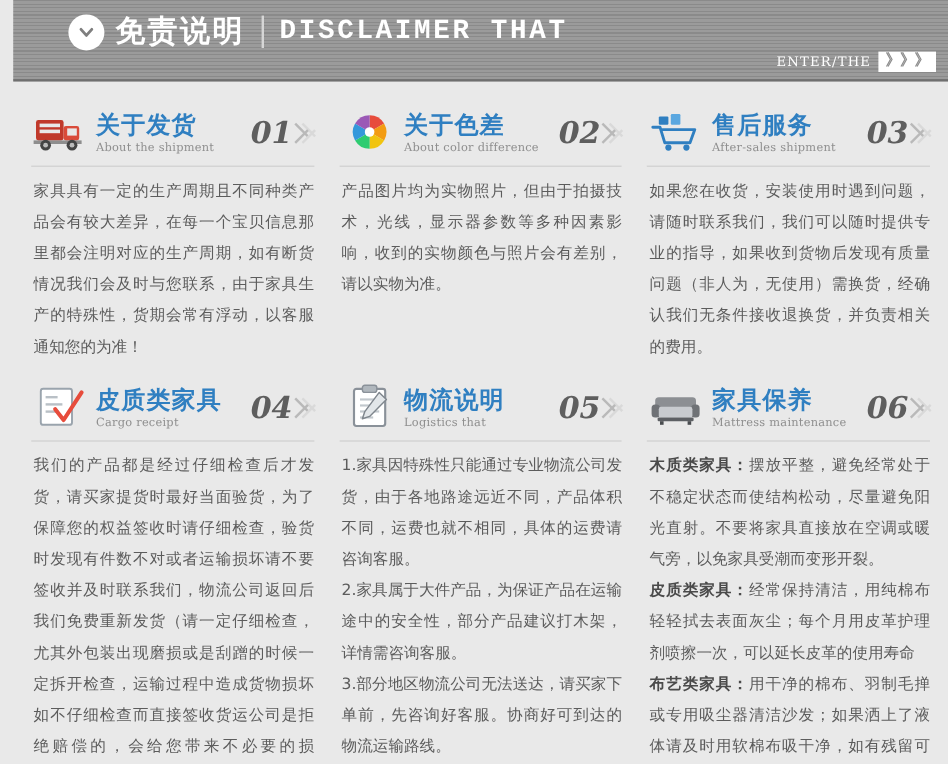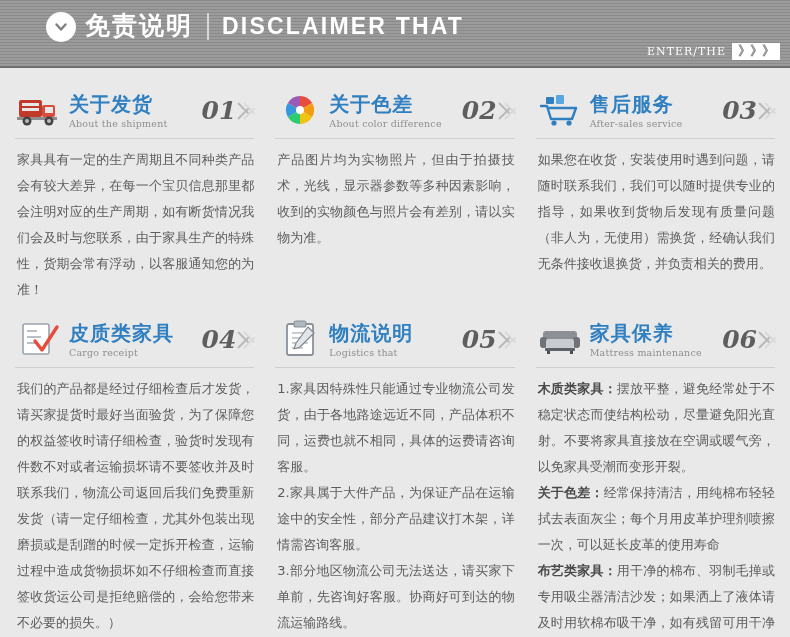--- a/index.html
+++ b/index.html
@@ -2,21 +2,21 @@
 <html><head>
 <meta charset="utf-8">
 <style>
   * { box-sizing: border-box; margin: 0; padding: 0; }
   body {
     width: 790px; height: 637px;
     font-family: "DejaVu Sans", "Liberation Sans", sans-serif;
     background: #e9e9e9;
     overflow: hidden;
   }
-  .page { position: relative; width: 790px; height: 538px; }
+  .page { position: relative; width: 790px; height: 538px; padding-left: 11px; }
 
   
   .header {
     position: relative;
     height: 68px;
     background:
       repeating-linear-gradient(
         to bottom,
         #8a8a8a 0px, #8a8a8a 1px,
         #9b9b9b 1px, #9b9b9b 3px
@@ -43,21 +43,21 @@
     font-weight: bold;
     letter-spacing: 2px;
     line-height: 30px;
   }
   .hdr-sep {
     width: 2px; height: 27px; background: #d6d6d6;
     margin: 0 13px 0 14px;
   }
   .hdr-en {
     color: #ffffff;
-    font-family: Liberation Sans, sans-serif;
+    font-family: Liberation Mono, monospace;
     font-size: 23px;
     font-weight: bold;
     letter-spacing: 2.2px;
     line-height: 30px;
   }
   .hdr-enter {
     position: absolute; right: 10px; bottom: 8px;
     display: flex; align-items: center; margin-left: 24px;
   }
   .hdr-enter-text {
@@ -244,21 +244,21 @@
           <svg width="48" height="40" viewBox="0 0 48 40">
             <rect x="9" y="7" width="8" height="7" rx="1" fill="#2f7fc1"></rect>
             <rect x="19" y="5" width="8" height="9" rx="1" fill="#5aa7e0"></rect>
             <path d="M4 16 H10 L14 29 H35 L39 18 H12" fill="none" stroke="#2f7fc1" stroke-width="2.4" stroke-linejoin="round" stroke-linecap="round"></path>
             <circle cx="17" cy="33" r="2.6" fill="#2f7fc1"></circle>
             <circle cx="32" cy="33" r="2.6" fill="#2f7fc1"></circle>
           </svg>
         </div>
         <div class="card-titles">
           <div class="card-cn">售后服务</div>
-          <div class="card-en">After-sales service</div>
+          <div class="card-en">After-sales shipment</div>
         </div>
         <div class="card-num">03</div>
         <div class="card-arrow">
             <span class="a1"></span>
             <span class="a2"></span>
           </div>
       </div>
       <div class="divider"></div>
       <div class="card-body">如果您在收货，安装使用时遇到问题，请随时联系我们，我们可以随时提供专业的指导，如果收到货物后发现有质量问题（非人为，无使用）需换货，经确认我们无条件接收退换货，并负责相关的费用。</div>
     </div>
@@ -336,19 +336,19 @@
         </div>
         <div class="card-num">06</div>
         <div class="card-arrow">
             <span class="a1"></span>
             <span class="a2"></span>
           </div>
       </div>
       <div class="divider"></div>
       <div class="card-body" id="card6-body">
           <p><b>木质类家具：</b>摆放平整，避免经常处于不稳定状态而使结构松动，尽量避免阳光直射。不要将家具直接放在空调或暖气旁，以免家具受潮而变形开裂。</p>
-          <p><b>关于色差：</b>经常保持清洁，用纯棉布轻轻拭去表面灰尘；每个月用皮革护理剂喷擦一次，可以延长皮革的使用寿命</p>
+          <p><b>皮质类家具：</b>经常保持清洁，用纯棉布轻轻拭去表面灰尘；每个月用皮革护理剂喷擦一次，可以延长皮革的使用寿命</p>
           <p><b>布艺类家具：</b>用干净的棉布、羽制毛掸或专用吸尘器清洁沙发；如果洒上了液体请及时用软棉布吸干净，如有残留可用干净布沾专用的干洗剂从外围拭去。</p>
         </div>
     </div>
 
   </div>
 </div>
 
 </body></html>

